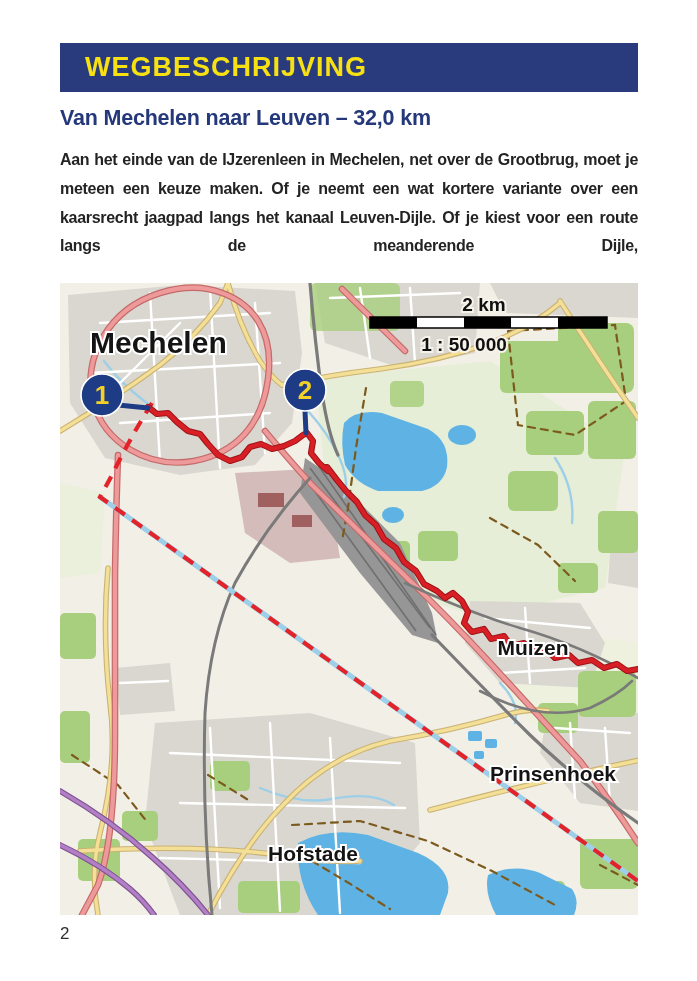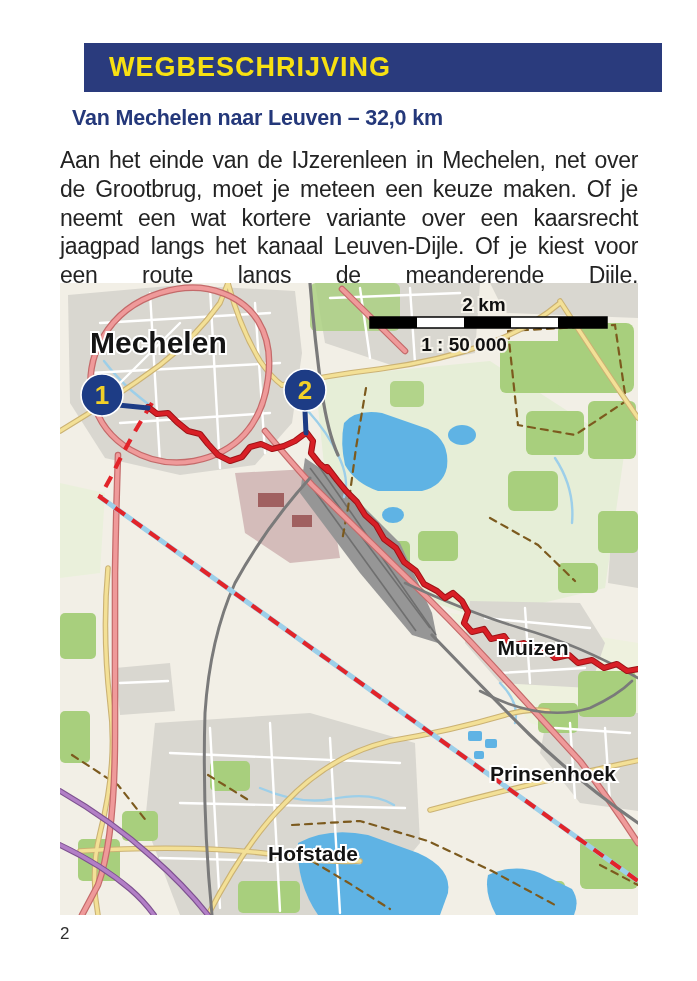--- a/index.html
+++ b/index.html
@@ -1,25 +1,25 @@
 <!DOCTYPE html>
 <html><head>
 <meta charset="utf-8">
 <style>
   html,body{margin:0;padding:0;background:#ffffff;}
   .page{position:relative;width:697px;height:981px;background:#ffffff;overflow:hidden;
         font-family:"Liberation Sans",sans-serif;}
-  .banner{position:absolute;left:60px;top:43px;width:578px;height:49px;background:#2a3b7d;margin-left:24px;}
+  .banner{position:absolute;left:60px;top:43px;width:578px;height:49px;background:#2a3b7d;}
   .banner span{display:block;line-height:49px;padding-left:25px;color:#f7e112;
         font-size:27px;font-weight:bold;letter-spacing:1px;}
-  .title{position:absolute;left:72px;top:106px;width:578px;color:#24387a;
+  .title{position:absolute;left:60px;top:106px;width:578px;color:#24387a;
         font-size:21.5px;font-weight:bold;letter-spacing:-0.2px;}
   .body-text{position:absolute;left:60px;top:146px;width:578px;color:#232323;
-        font-size:23px;line-height:28.8px;letter-spacing:-0.3px;
-        text-align:justify;text-align-last:justify;}
+        font-size:16px;line-height:28.8px;letter-spacing:-0.3px;
+        text-align:justify;text-align-last:justify;font-weight:bold;}
   .map-wrap{position:absolute;left:60px;top:283px;width:578px;height:632px;}
   .page-number{position:absolute;left:60px;top:924px;font-size:17px;color:#2f2f2f;}
   svg text{font-family:"Liberation Sans",sans-serif;}
   .map-label{font-weight:bold;fill:#141414;paint-order:stroke;stroke:#ffffff;stroke-width:4px;}
   .scale-label{font-weight:bold;fill:#101010;paint-order:stroke;stroke:#f5f2ea;stroke-width:4px;}
   .marker-num{font-weight:bold;fill:#f2d028;}
 </style>
 </head>
 <body>
 

